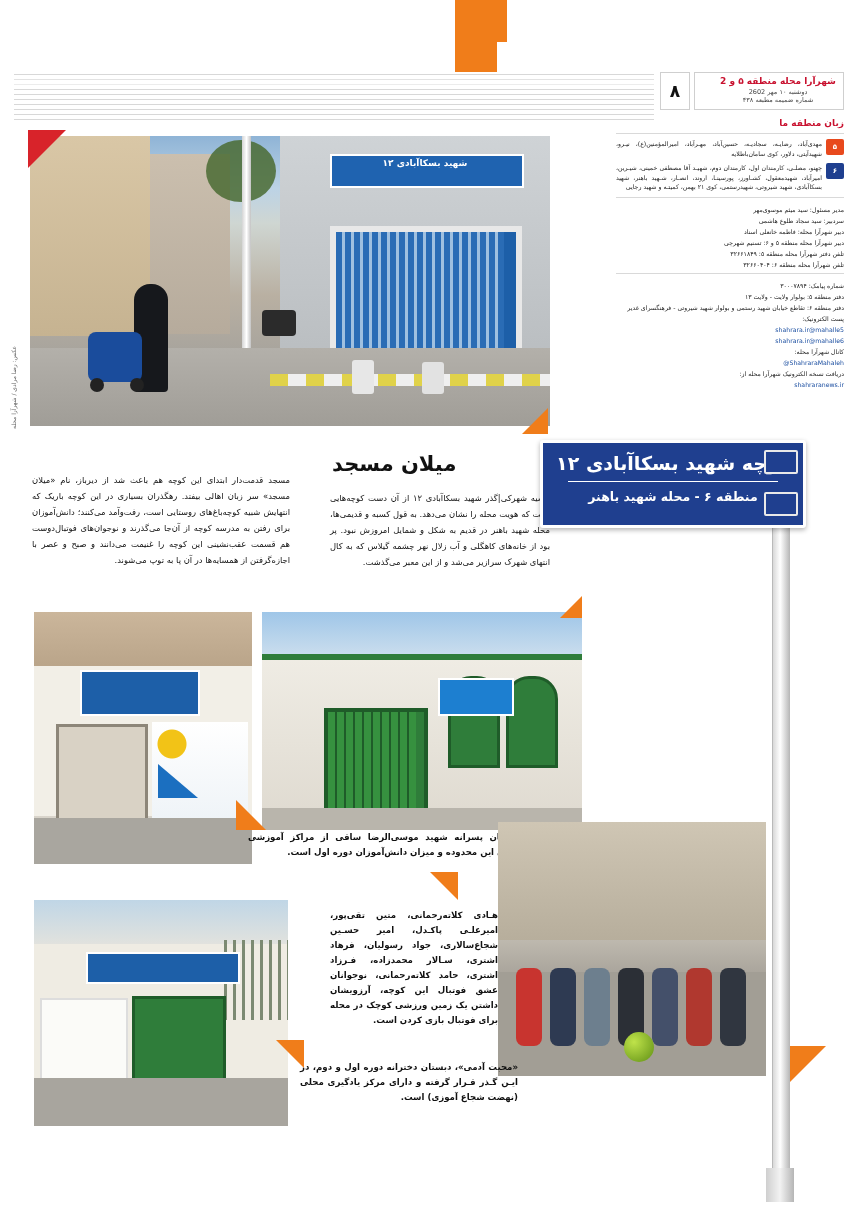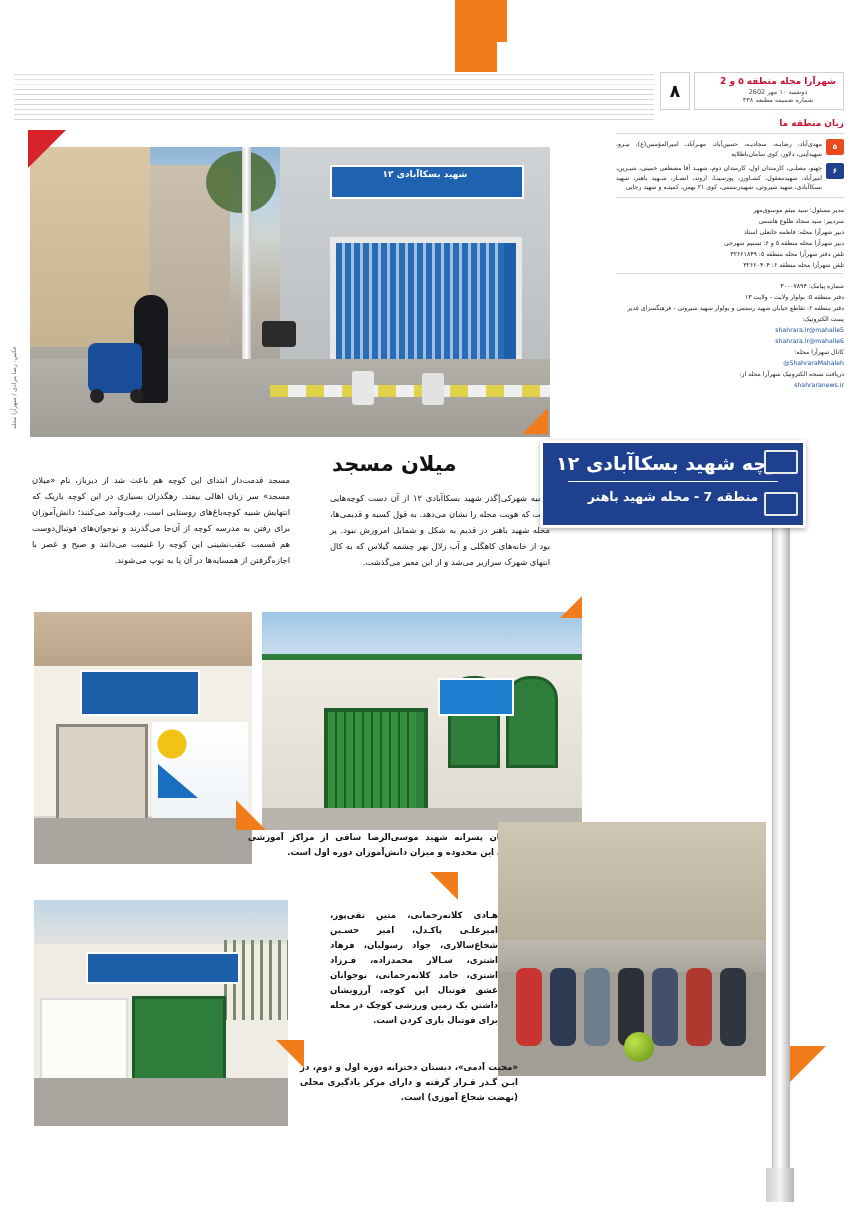--- a/index.html
+++ b/index.html
@@ -156,21 +156,20 @@
   .oc1{top:800px;left:236px;border-bottom:30px solid #f07d1a;border-right:30px solid transparent;}
   .oc2{top:872px;left:430px;border-top:28px solid #f07d1a;border-left:28px solid transparent;}
   .oc3{top:1040px;left:276px;border-top:28px solid #f07d1a;border-left:28px solid transparent;}
   .oc4{top:1046px;left:790px;border-top:36px solid #f07d1a;border-right:36px solid transparent;}
   .oc5{top:596px;left:560px;border-bottom:22px solid #f07d1a;border-left:22px solid transparent;}
 
   
   .img-alley{
     background:
       linear-gradient(180deg,#8fb4d6 0%,#bcd3e6 18%,#cfd6d2 30%,#b9b0a2 55%,#a5a29c 78%,#9a9892 100%);
-    margin-top: 11px;
   }
   .img-alley .b1{position:absolute;left:0;top:0;width:120px;height:200px;background:linear-gradient(180deg,#d9c7a6,#c6b391);}
   .img-alley .b2{position:absolute;left:120px;top:18px;width:80px;height:180px;background:linear-gradient(180deg,#cbbfae,#b6ab9c);}
   .img-alley .b3{position:absolute;left:250px;top:0;width:270px;height:230px;background:linear-gradient(180deg,#cfd3d6,#b9bdc0);}
   .img-alley .shop{position:absolute;left:300px;top:90px;width:180px;height:130px;background:#1d5fa8;border:6px solid #e8e8e8;}
   .img-alley .shopbars{position:absolute;left:306px;top:96px;width:168px;height:118px;
     background:repeating-linear-gradient(90deg,#2a6cb5 0 6px,#9fc0e0 6px 9px);}
   .img-alley .banner{position:absolute;left:300px;top:18px;width:190px;height:30px;background:#1f63b0;border:2px solid #fff;}
   .img-alley .bannertext{position:absolute;left:300px;top:22px;width:190px;text-align:center;color:#fff;font-size:9px;font-weight:bold;}
   .img-alley .pole2{position:absolute;left:212px;top:0;width:9px;height:290px;background:linear-gradient(90deg,#d4d4d4,#fff,#c3c3c3);}
@@ -313,21 +312,21 @@
 
   <div class="article-title">میلان مسجد</div>
   <div class="article-col1">مسجد قدمت‌دار ابتدای این کوچه هم باعث شد از دیرباز، نام «میلان مسجد» سر زبان اهالی بیفتد. رهگذران بسیاری در این کوچه باریک که انتهایش شبیه کوچه‌باغ‌های روستایی است، رفت‌وآمد می‌کنند؛ دانش‌آموزان برای رفتن به مدرسه کوچه از آن‌جا می‌گذرند و نوجوان‌های فوتبال‌دوست هم قسمت عقب‌نشینی این کوچه را غنیمت می‌دانند و صبح و عصر با اجازه‌گرفتن از همسایه‌ها در آن پا به توپ می‌شوند.</div>
   <div class="article-col2">انسیه شهرکی|گذر شهید بسکاآبادی ۱۲ از آن دست کوچه‌هایی است که هویت محله را نشان می‌دهد. به قول کسبه و قدیمی‌ها، محله شهید باهنر در قدیم به شکل و شمایل امروزش نبود. پر بود از خانه‌های کاهگلی و آب زلال نهر چشمه گیلاس که به کال انتهای شهرک سرازیر می‌شد و از این معبر می‌گذشت.</div>
 
   <div class="pole"></div>
   <div class="pole-base"></div>
   <div class="sign">
     <div class="l1">کوچه شهید بسکاآبادی ۱۲</div>
     <div class="divider"></div>
-    <div class="l2">منطقه 7 - محله شهید باهنر</div>
+    <div class="l2">منطقه ۶ - محله شهید باهنر</div>
   </div>
   <div class="clamp c1"></div>
   <div class="clamp c2"></div>
 
   <div class="photo ph-mosque img-mosque">
     <div class="band"></div>
     <div class="wall"></div>
     <div class="arch" style="left:186px;"></div>
     <div class="arch" style="left:244px;"></div>
     <div class="door"></div>

